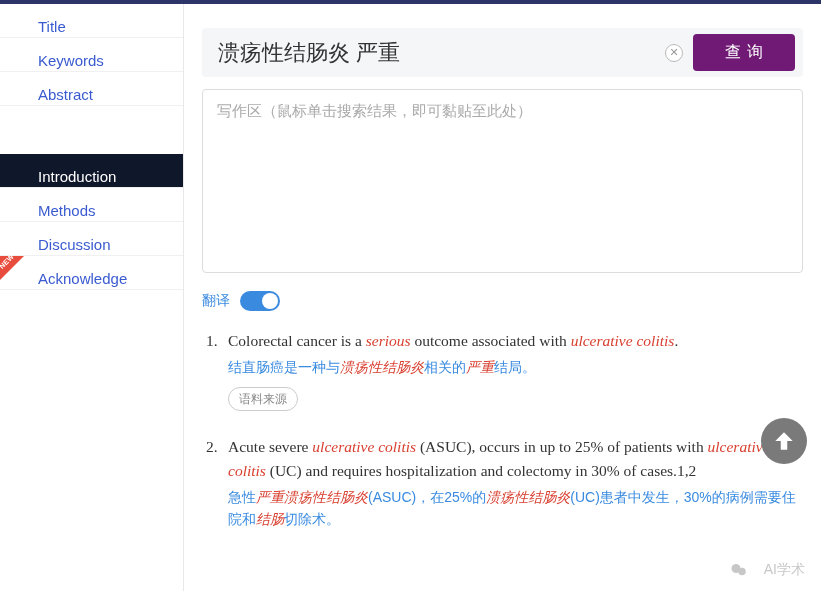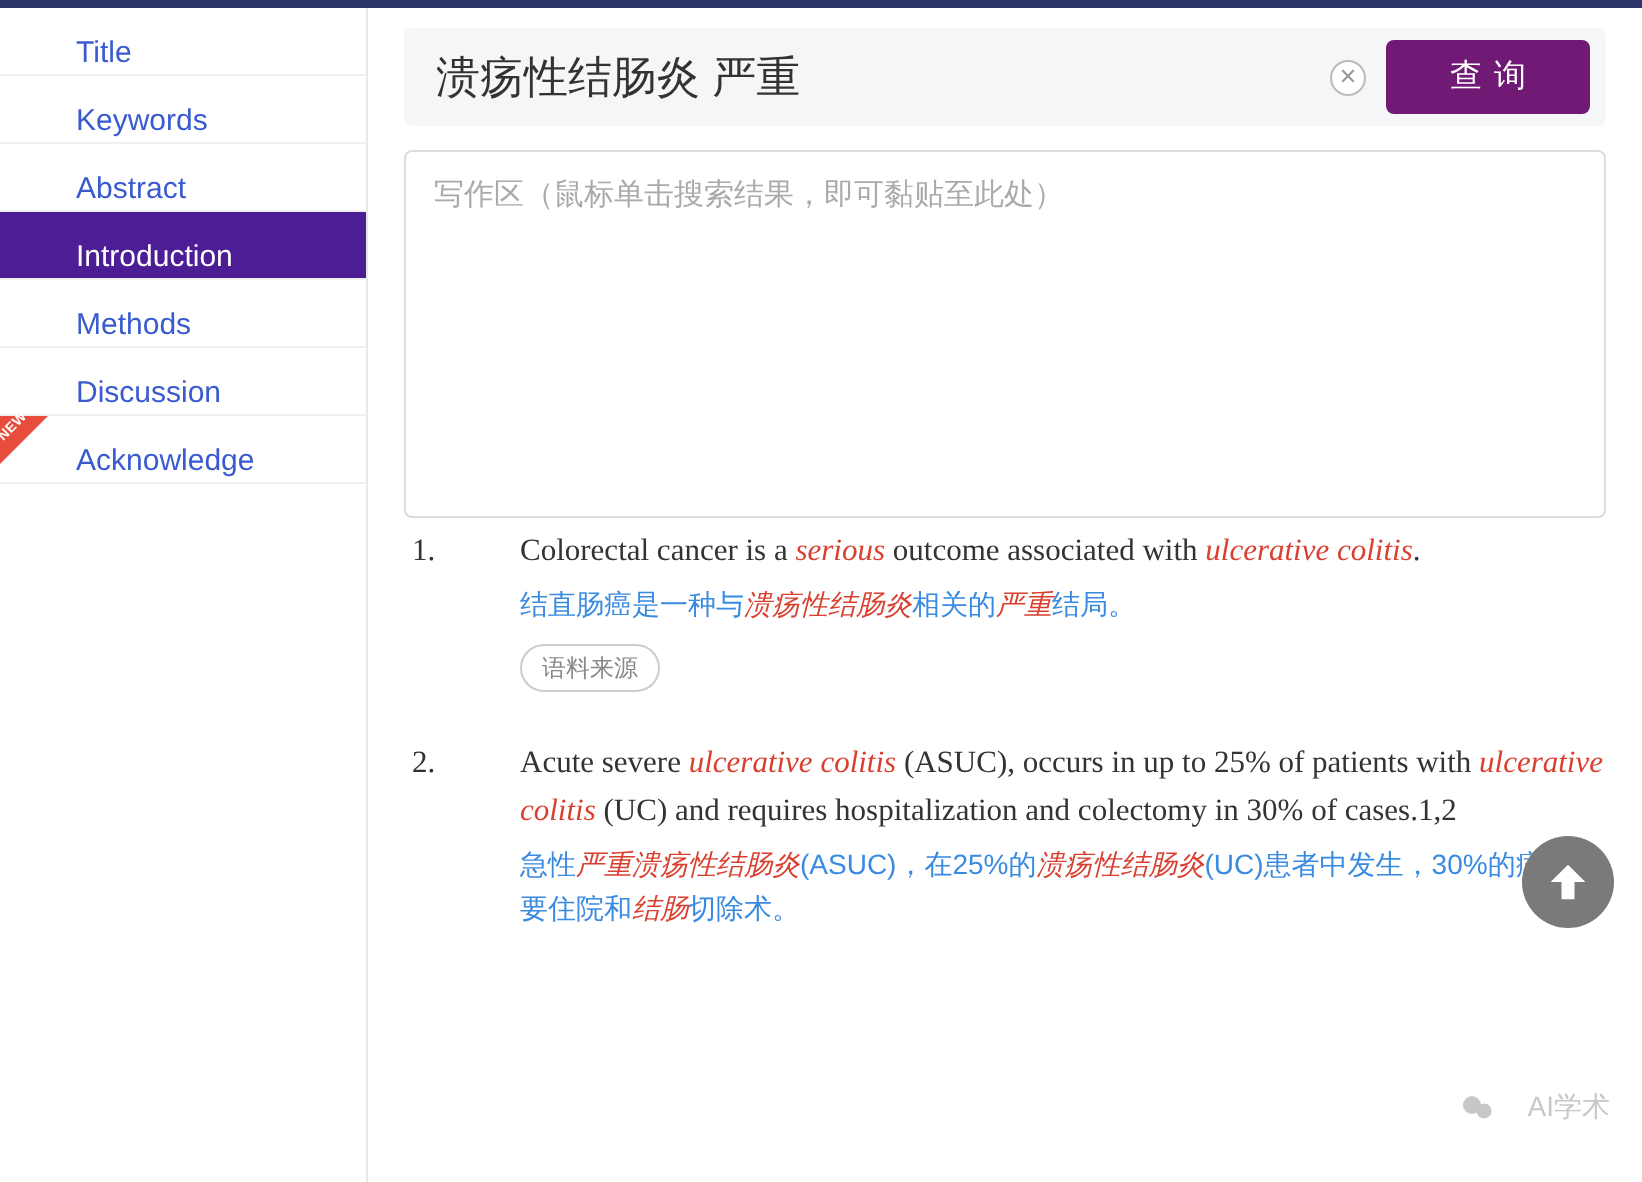--- a/index.html
+++ b/index.html
@@ -26,22 +26,23 @@
 }
 .sidebar-item {
   padding: 14px 20px 2px 38px;
   color: #3a5bd0;
   font-size: 15px;
   cursor: pointer;
   border-bottom: 1px solid #f0f0f0;
   position: relative;
 }
 .sidebar-item.active {
-  background: #4c1d95;
+  background: #0f172a;
   color: #fff;
+  margin-top: 48px;
 }
 .new-ribbon {
   position: absolute;
   top: 0;
   left: 0;
   width: 0;
   height: 0;
   border-top: 24px solid #e74c3c;
   border-right: 24px solid transparent;
 }
@@ -51,21 +52,21 @@
   top: -22px;
   left: -2px;
   color: #fff;
   font-size: 7px;
   font-weight: bold;
   transform: rotate(-45deg);
   letter-spacing: 0.3px;
 }
 .main {
   flex: 1;
-  padding: 10px 18px;
+  padding: 24px 18px;
   overflow-y: auto;
 }
 .search-row {
   display: flex;
   align-items: center;
   gap: 10px;
   background: #f5f6f8;
   border-radius: 4px;
   padding: 6px 8px;
   margin-bottom: 12px;
@@ -150,21 +151,21 @@
   margin-bottom: 24px;
   font-size: 15.5px;
   line-height: 1.55;
 }
 .result-num {
   width: 22px;
   flex-shrink: 0;
   color: #333;
   font-family: Georgia, serif;
 }
-.result-body { flex: 1; margin-left: 32px; }
+.result-body { flex: 1; }
 .en-line {
   color: #333;
   font-family: Georgia, "Times New Roman", serif;
 }
 .hl { color: #d94030; font-style: italic; }
 .cn-line {
   color: #3a8be0;
   font-size: 14px;
   margin-top: 4px;
 }
@@ -190,21 +191,21 @@
   border-radius: 50%;
   display: flex;
   align-items: center;
   justify-content: center;
   cursor: pointer;
 }
 .scroll-top svg { fill: #fff; }
 .watermark {
   position: absolute;
   right: 16px;
-  bottom: 28px;
+  bottom: 12px;
   color: #b5b5b5;
   font-size: 14px;
   display: flex;
   align-items: flex-end;
   gap: 16px;
   opacity: 0.75;
 }
 .watermark svg { fill: #b5b5b5; }
 </style>
 </head>
@@ -221,20 +222,24 @@
       <div class="sidebar-item"><span>Discussion</span></div>
       <div class="sidebar-item"><div class="new-ribbon"></div><span>Acknowledge</span></div>
     </div>
   <div class="main">
     <div class="search-row">
       <input class="search-input" value="溃疡性结肠炎 严重" style="">
       <div class="clear-btn">✕</div>
       <button class="query-btn">查询</button>
     </div>
     <textarea class="write-area" placeholder="写作区（鼠标单击搜索结果，即可黏贴至此处）" style=""></textarea>
+    <div class="translate-row">
+      <span class="translate-label">翻译</span>
+      <div class="toggle"></div>
+    </div>
     <div class="results" id="results">
         <div class="result-item">
           <div class="result-num">1.</div>
           <div class="result-body"><div class="en-line">Colorectal cancer is a <span class="hl">serious</span> outcome associated with <span class="hl">ulcerative colitis</span>.</div><div class="cn-line">结直肠癌是一种与<span class="hl-cn">溃疡性结肠炎</span>相关的<span class="hl-cn">严重</span>结局。</div><div class="source-btn">语料来源</div></div>
         </div>
         <div class="result-item">
           <div class="result-num">2.</div>
           <div class="result-body">
             <div class="en-line">Acute severe <span class="hl">ulcerative colitis</span> (ASUC), occurs in up to 25% of patients with <span class="hl">ulcerative colitis</span> (UC) and requires hospitalization and colectomy in 30% of cases.1,2</div>
             <div class="cn-line">急性<span class="hl-cn">严重溃疡性结肠炎</span>(ASUC)，在25%的<span class="hl-cn">溃疡性结肠炎</span>(UC)患者中发生，30%的病例需要住院和<span class="hl-cn">结肠</span>切除术。</div>

